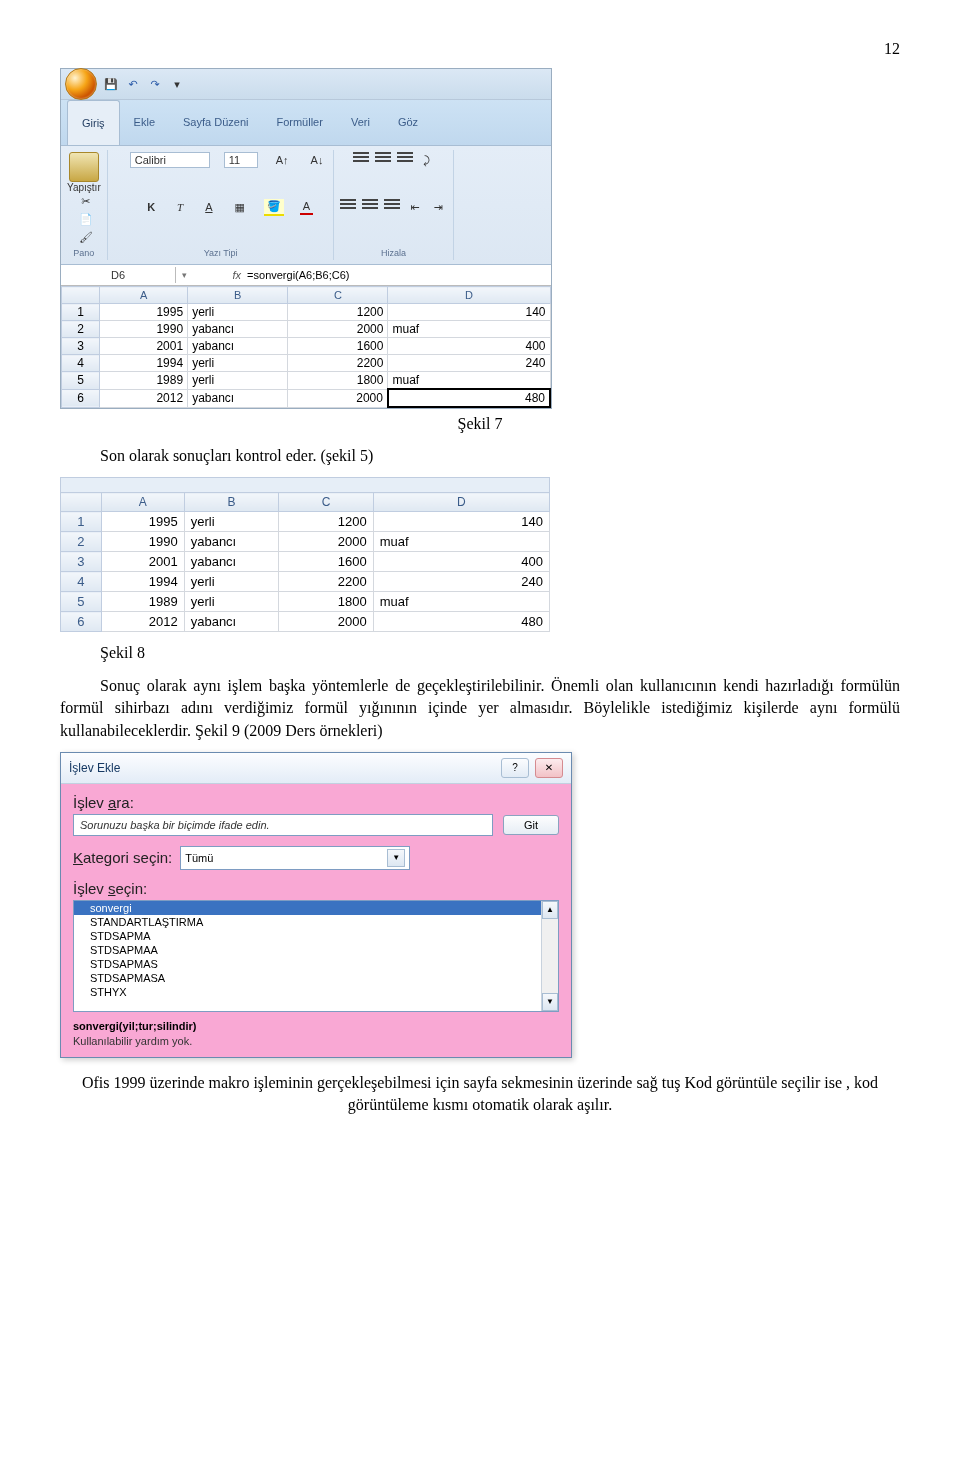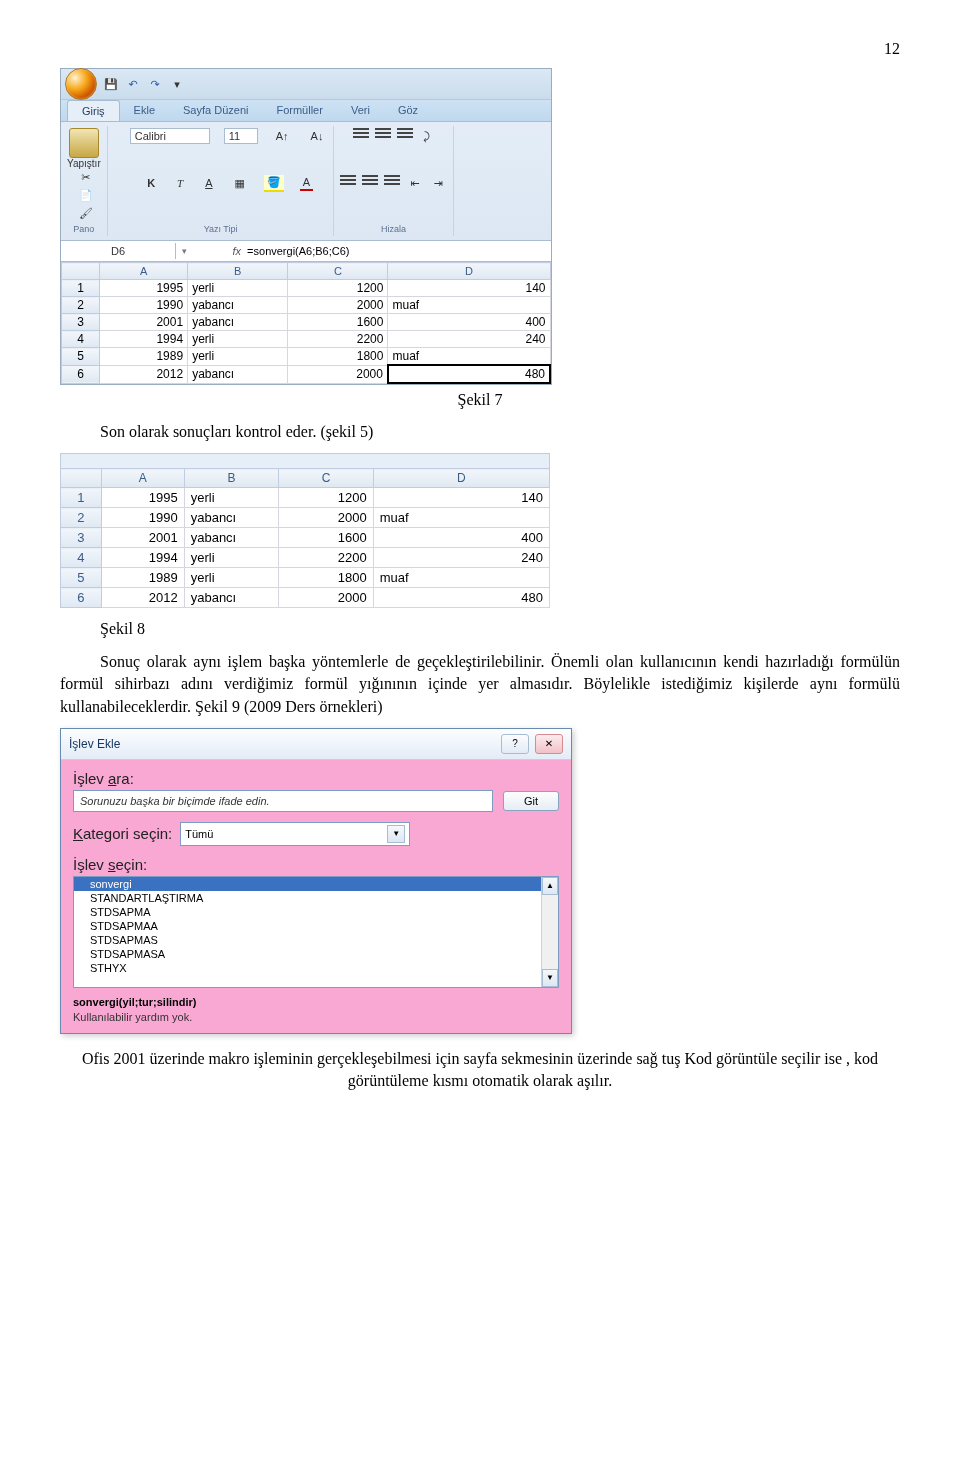--- a/index.html
+++ b/index.html
@@ -61,21 +61,21 @@
   }
   .save-icon { color: #3a5ea8; }
   .undo-icon, .redo-icon { color: #2a5aa8; }
   .ribbon-tabs {
     display: flex;
     background: linear-gradient(#cde2f4, #c0d8ee);
     border-bottom: 1px solid #a8bdd3;
     padding-left: 6px;
   }
   .ribbon-tab {
-    padding: 4px 14px;
+    padding: 16px 14px;
     font-size: 11px;
     color: #3b5c89;
     cursor: pointer;
   }
   .ribbon-tab.active {
     background: #e6eef7;
     border: 1px solid #a8bdd3;
     border-bottom: none;
     border-top-left-radius: 3px;
     border-top-right-radius: 3px;
@@ -653,15 +653,15 @@
         <div class="listbox-scrollbar">
           <div class="scroll-btn">▲</div>
           <div class="scroll-btn">▼</div>
         </div>
       </div>
       <div class="func-signature">sonvergi(yil;tur;silindir)</div>
       <div class="func-help">Kullanılabilir yardım yok.</div>
     </div>
   </div>
 
-  <div class="body-text" style="text-align:center">Ofis 2001 üzerinde makro işleminin gerçekleşebilmesi için sayfa sekmesinin üzerinde sağ tuş Kod görüntüle seçilir ise , kod görüntüleme kısmı otomatik olarak aşılır.</div>
+  <div class="body-text" style="text-align:center">Ofis 1999 üzerinde makro işleminin gerçekleşebilmesi için sayfa sekmesinin üzerinde sağ tuş Kod görüntüle seçilir ise , kod görüntüleme kısmı otomatik olarak aşılır.</div>
 
 </div>
 
 </body></html>

